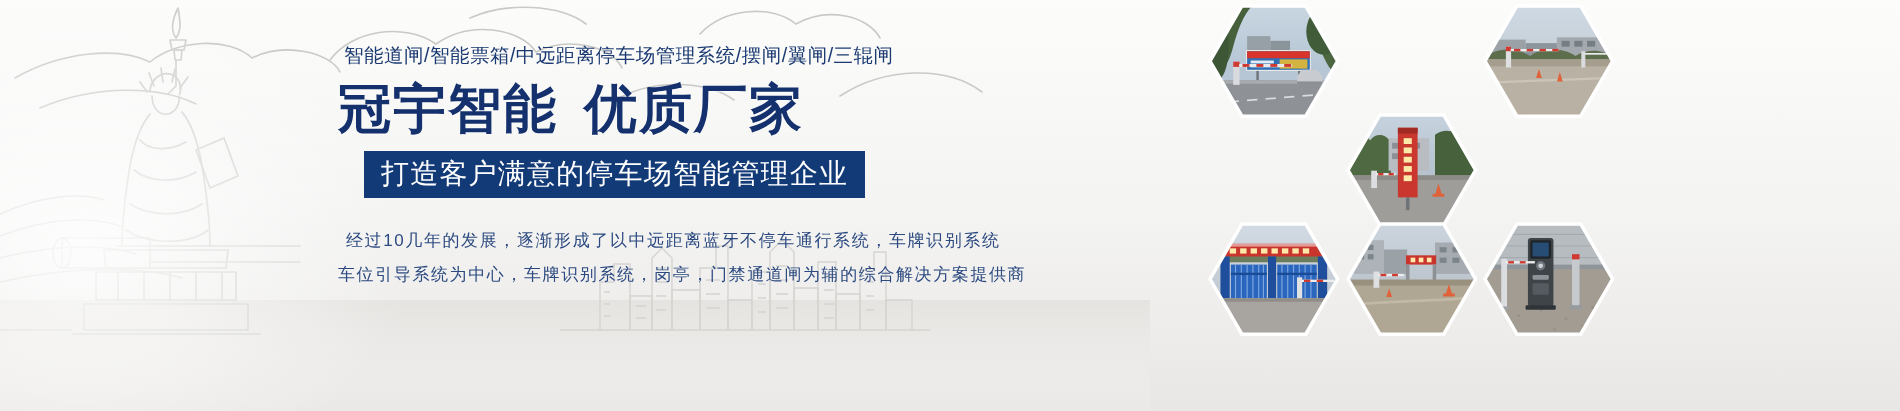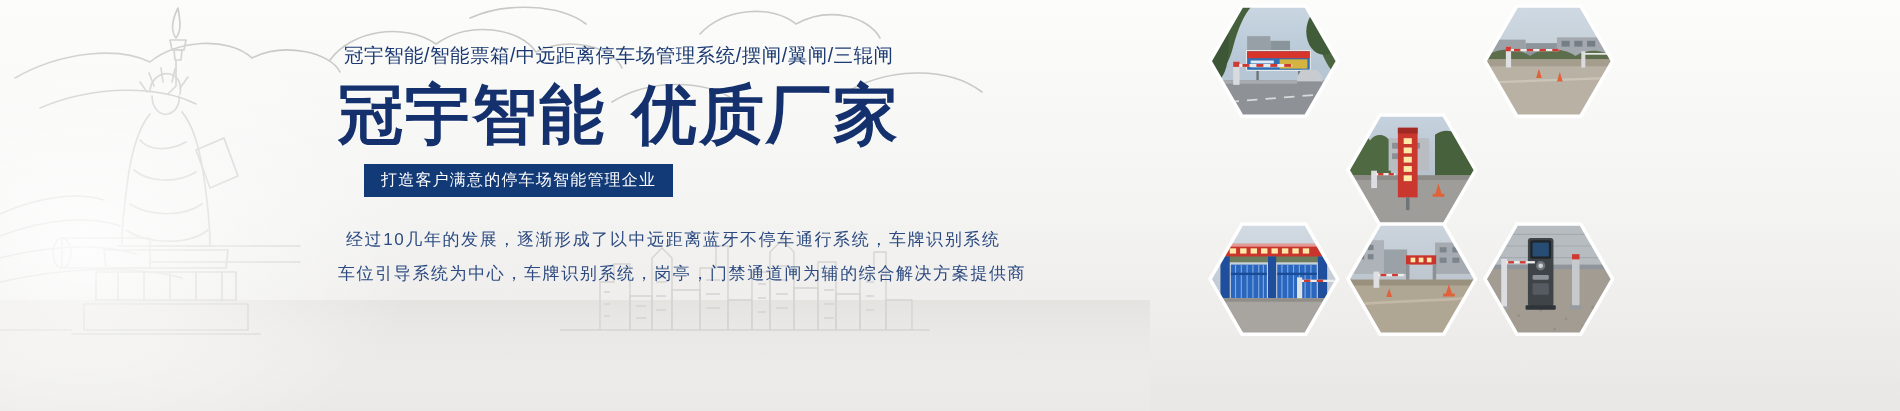--- a/index.html
+++ b/index.html
@@ -37,39 +37,39 @@
     font-size:19.5px;
     letter-spacing:0.5px;
     color:#1b3a72;
     line-height:1.35;
     white-space:nowrap;
     margin-left:6px;
   }
 
   .headline {
     margin-top:12px;
-    font-size:65px;
+    font-size:53px;
     font-weight:bold;
     color:#14316e;
     letter-spacing:2px;
     line-height:1.08;
     white-space:nowrap;
     text-shadow:0 1px 0 rgba(255,255,255,0.6);
   }
   .headline .gap { display:inline-block; width:26px; }
 
   .badge-row {
     margin-top:13px;
     margin-left:26px;
   }
   .badge {
     display:inline-block;
     background:#123a77;
     color:#ffffff;
-    font-size:16px;
+    font-size:28px;
     letter-spacing:1.2px;
     padding:7px 17px 8px 17px;
     line-height:1.15;
     white-space:nowrap;
   }
 
   .para {
     margin-top:26px;
     color:#2c4a80;
     font-size:17px;
@@ -184,21 +184,21 @@
       <path d="M776,266 h12 M776,280 h12 M776,294 h12 M776,308 h12"></path>
       <path d="M824,276 h10 M824,290 h10 M824,304 h10 M824,318 h10"></path>
       <path d="M866,282 h8 M866,296 h8 M866,310 h8"></path>
     </g>
   </svg>
 
   <div class="vignette-left"></div>
 
   <div class="text-block">
 
-    <div class="tagline">冠宇智能/智能票箱/中远距离停车场管理系统/摆闸/翼闸/三辊闸</div>
+    <div class="tagline">智能道闸/智能票箱/中远距离停车场管理系统/摆闸/翼闸/三辊闸</div>
 
     <div class="headline">
       <span>冠宇智能</span><span class="gap"></span><span>优质厂家</span>
     </div>
 
     <div class="badge-row">
       <span class="badge">打造客户满意的停车场智能管理企业</span>
     </div>
 
     <div class="para">

